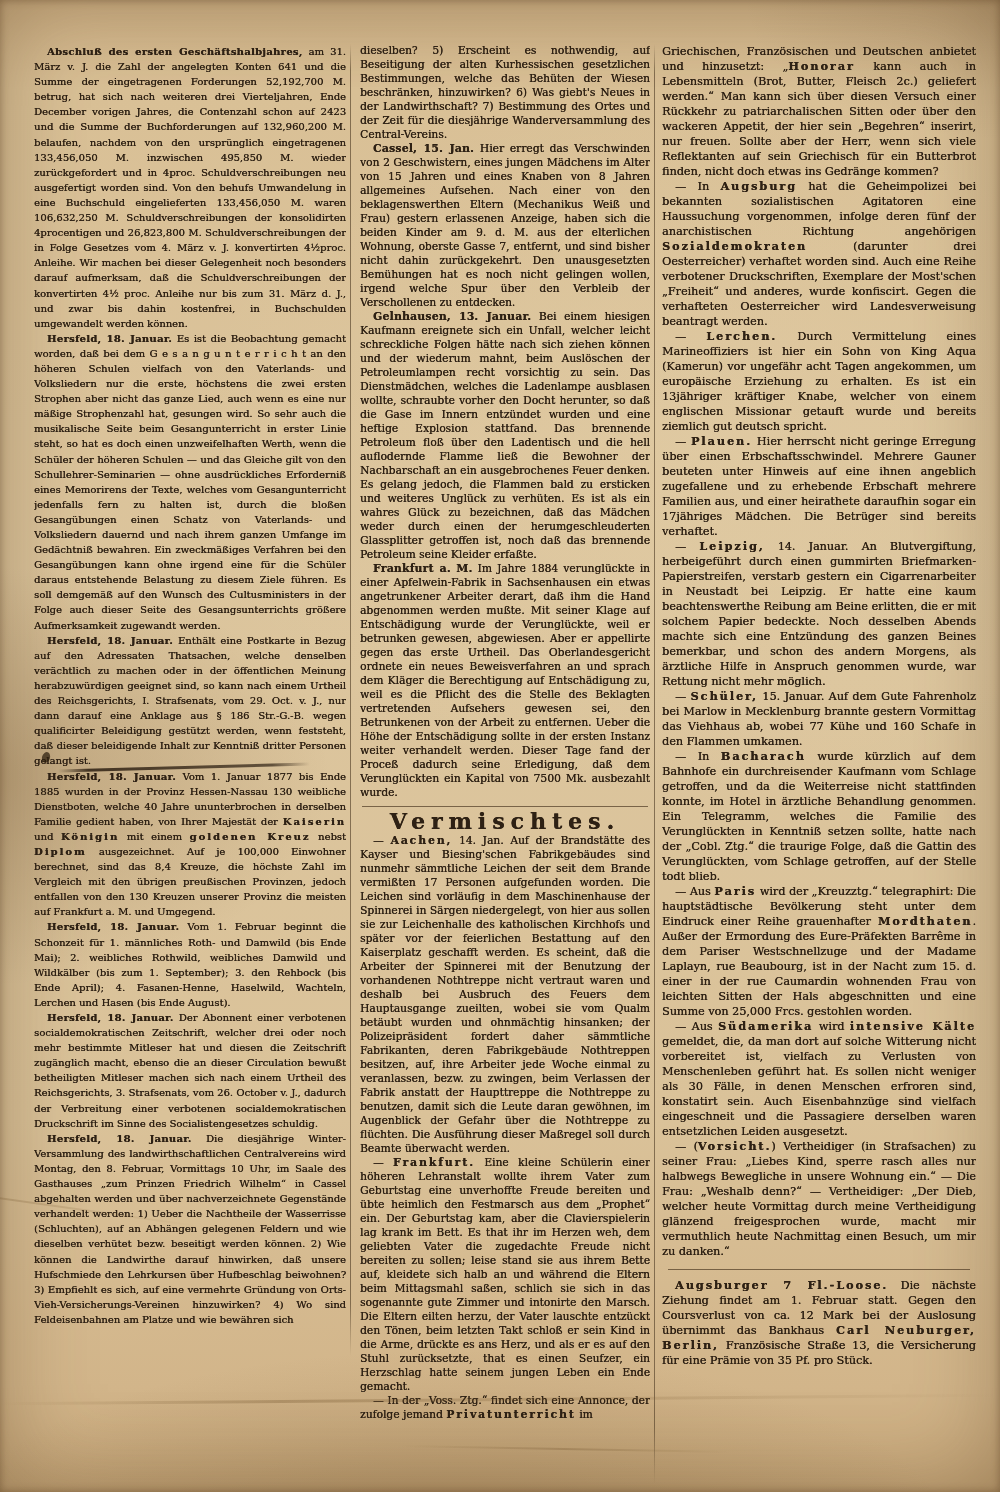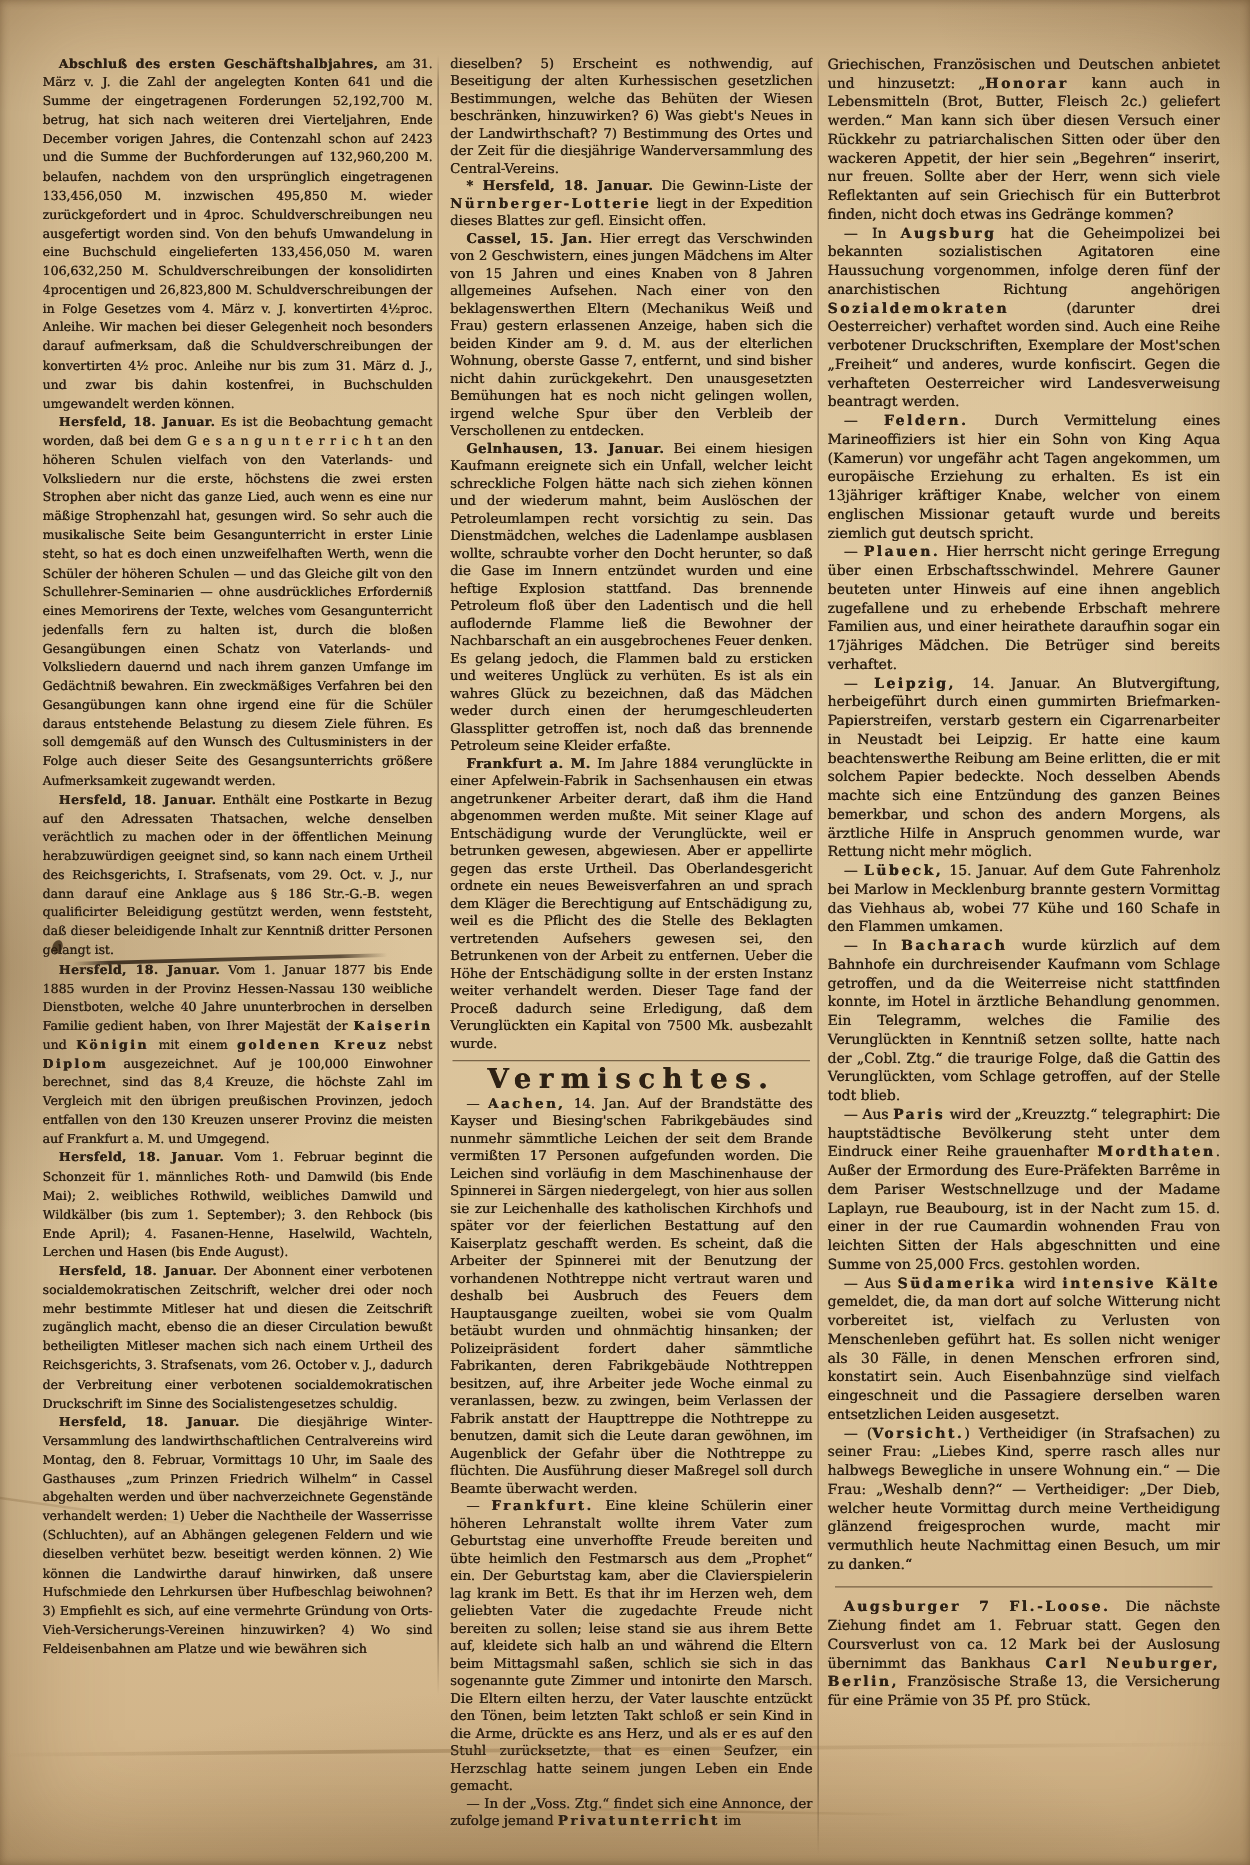--- a/index.html
+++ b/index.html
@@ -81,37 +81,36 @@
       <p class=""><span class="lead">Abschluß des ersten Geschäftshalbjahres,</span> am 31. März v. J. die Zahl der angelegten Konten 641 und die Summe der eingetragenen Forderungen 52,192,700 M. betrug, hat sich nach weiteren drei Vierteljahren, Ende December vorigen Jahres, die Contenzahl schon auf 2423 und die Summe der Buchforderungen auf 132,960,200 M. belaufen, nachdem von den ursprünglich eingetragenen 133,456,050 M. inzwischen 495,850 M. wieder zurückgefordert und in 4proc. Schuldverschreibungen neu ausgefertigt worden sind. Von den behufs Umwandelung in eine Buchschuld eingelieferten 133,456,050 M. waren 106,632,250 M. Schuldverschreibungen der konsolidirten 4procentigen und 26,823,800 M. Schuldverschreibungen der in Folge Gesetzes vom 4. März v. J. konvertirten 4½proc. Anleihe. Wir machen bei dieser Gelegenheit noch besonders darauf aufmerksam, daß die Schuldverschreibungen der konvertirten 4½ proc. Anleihe nur bis zum 31. März d. J., und zwar bis dahin kostenfrei, in Buchschulden umgewandelt werden können.</p>
       <p class=""><span class="lead">Hersfeld, 18. Januar.</span> Es ist die Beobachtung gemacht worden, daß bei dem G e s a n g u n t e r r i c h t an den höheren Schulen vielfach von den Vaterlands- und Volksliedern nur die erste, höchstens die zwei ersten Strophen aber nicht das ganze Lied, auch wenn es eine nur mäßige Strophenzahl hat, gesungen wird. So sehr auch die musikalische Seite beim Gesangunterricht in erster Linie steht, so hat es doch einen unzweifelhaften Werth, wenn die Schüler der höheren Schulen — und das Gleiche gilt von den Schullehrer-Seminarien — ohne ausdrückliches Erforderniß eines Memorirens der Texte, welches vom Gesangunterricht jedenfalls fern zu halten ist, durch die bloßen Gesangübungen einen Schatz von Vaterlands- und Volksliedern dauernd und nach ihrem ganzen Umfange im Gedächtniß bewahren. Ein zweckmäßiges Verfahren bei den Gesangübungen kann ohne irgend eine für die Schüler daraus entstehende Belastung zu diesem Ziele führen. Es soll demgemäß auf den Wunsch des Cultusministers in der Folge auch dieser Seite des Gesangsunterrichts größere Aufmerksamkeit zugewandt werden.</p>
       <p class=""><span class="lead">Hersfeld, 18. Januar.</span> Enthält eine Postkarte in Bezug auf den Adressaten Thatsachen, welche denselben verächtlich zu machen oder in der öffentlichen Meinung herabzuwürdigen geeignet sind, so kann nach einem Urtheil des Reichsgerichts, I. Strafsenats, vom 29. Oct. v. J., nur dann darauf eine Anklage aus § 186 Str.-G.-B. wegen qualificirter Beleidigung gestützt werden, wenn feststeht, daß dieser beleidigende Inhalt zur Kenntniß dritter Personen gelangt ist.</p>
       <p class=""><span class="lead">Hersfeld, 18. Januar.</span> Vom 1. Januar 1877 bis Ende 1885 wurden in der Provinz Hessen-Nassau 130 weibliche Dienstboten, welche 40 Jahre ununterbrochen in derselben Familie gedient haben, von Ihrer Majestät der <span class="sp">Kaiserin</span> und <span class="sp">Königin</span> mit einem <span class="sp">goldenen Kreuz</span> nebst <span class="sp">Diplom</span> ausgezeichnet. Auf je 100,000 Einwohner berechnet, sind das 8,4 Kreuze, die höchste Zahl im Vergleich mit den übrigen preußischen Provinzen, jedoch entfallen von den 130 Kreuzen unserer Provinz die meisten auf Frankfurt a. M. und Umgegend.</p>
       <p class=""><span class="lead">Hersfeld, 18. Januar.</span> Vom 1. Februar beginnt die Schonzeit für 1. männliches Roth- und Damwild (bis Ende Mai); 2. weibliches Rothwild, weibliches Damwild und Wildkälber (bis zum 1. September); 3. den Rehbock (bis Ende April); 4. Fasanen-Henne, Haselwild, Wachteln, Lerchen und Hasen (bis Ende August).</p>
       <p class=""><span class="lead">Hersfeld, 18. Januar.</span> Der Abonnent einer verbotenen socialdemokratischen Zeitschrift, welcher drei oder noch mehr bestimmte Mitleser hat und diesen die Zeitschrift zugänglich macht, ebenso die an dieser Circulation bewußt betheiligten Mitleser machen sich nach einem Urtheil des Reichsgerichts, 3. Strafsenats, vom 26. October v. J., dadurch der Verbreitung einer verbotenen socialdemokratischen Druckschrift im Sinne des Socialistengesetzes schuldig.</p>
       <p class=""><span class="lead">Hersfeld, 18. Januar.</span> Die diesjährige Winter-Versammlung des landwirthschaftlichen Centralvereins wird Montag, den 8. Februar, Vormittags 10 Uhr, im Saale des Gasthauses „zum Prinzen Friedrich Wilhelm“ in Cassel abgehalten werden und über nachverzeichnete Gegenstände verhandelt werden: 1) Ueber die Nachtheile der Wasserrisse (Schluchten), auf an Abhängen gelegenen Feldern und wie dieselben verhütet bezw. beseitigt werden können. 2) Wie können die Landwirthe darauf hinwirken, daß unsere Hufschmiede den Lehrkursen über Hufbeschlag beiwohnen? 3) Empfiehlt es sich, auf eine vermehrte Gründung von Orts-Vieh-Versicherungs-Vereinen hinzuwirken? 4) Wo sind Feldeisenbahnen am Platze und wie bewähren sich</p>
     </section>
   <section class="col col-2" lang="de">
       <p class="noindent">dieselben? 5) Erscheint es nothwendig, auf Beseitigung der alten Kurhessischen gesetzlichen Bestimmungen, welche das Behüten der Wiesen beschränken, hinzuwirken? 6) Was giebt's Neues in der Landwirthschaft? 7) Bestimmung des Ortes und der Zeit für die diesjährige Wanderversammlung des Central-Vereins.</p>
-      <p class=""><span class="lead">* Hersfeld, 18. Januar.</span> Die Gewinn-Liste der <span class="sp">Nürnberger-Lotterie</span> liegt in der Expedition dieses Blattes zur gefl. Einsicht offen.</p>
       <p class=""><span class="lead">Cassel, 15. Jan.</span> Hier erregt das Verschwinden von 2 Geschwistern, eines jungen Mädchens im Alter von 15 Jahren und eines Knaben von 8 Jahren allgemeines Aufsehen. Nach einer von den beklagenswerthen Eltern (Mechanikus Weiß und Frau) gestern erlassenen Anzeige, haben sich die beiden Kinder am 9. d. M. aus der elterlichen Wohnung, oberste Gasse 7, entfernt, und sind bisher nicht dahin zurückgekehrt. Den unausgesetzten Bemühungen hat es noch nicht gelingen wollen, irgend welche Spur über den Verbleib der Verschollenen zu entdecken.</p>
       <p class=""><span class="lead">Gelnhausen, 13. Januar.</span> Bei einem hiesigen Kaufmann ereignete sich ein Unfall, welcher leicht schreckliche Folgen hätte nach sich ziehen können und der wiederum mahnt, beim Auslöschen der Petroleumlampen recht vorsichtig zu sein. Das Dienstmädchen, welches die Ladenlampe ausblasen wollte, schraubte vorher den Docht herunter, so daß die Gase im Innern entzündet wurden und eine heftige Explosion stattfand. Das brennende Petroleum floß über den Ladentisch und die hell auflodernde Flamme ließ die Bewohner der Nachbarschaft an ein ausgebrochenes Feuer denken. Es gelang jedoch, die Flammen bald zu ersticken und weiteres Unglück zu verhüten. Es ist als ein wahres Glück zu bezeichnen, daß das Mädchen weder durch einen der herumgeschleuderten Glassplitter getroffen ist, noch daß das brennende Petroleum seine Kleider erfaßte.</p>
       <p class=""><span class="lead">Frankfurt a. M.</span> Im Jahre 1884 verunglückte in einer Apfelwein-Fabrik in Sachsenhausen ein etwas angetrunkener Arbeiter derart, daß ihm die Hand abgenommen werden mußte. Mit seiner Klage auf Entschädigung wurde der Verunglückte, weil er betrunken gewesen, abgewiesen. Aber er appellirte gegen das erste Urtheil. Das Oberlandesgericht ordnete ein neues Beweisverfahren an und sprach dem Kläger die Berechtigung auf Entschädigung zu, weil es die Pflicht des die Stelle des Beklagten vertretenden Aufsehers gewesen sei, den Betrunkenen von der Arbeit zu entfernen. Ueber die Höhe der Entschädigung sollte in der ersten Instanz weiter verhandelt werden. Dieser Tage fand der Proceß dadurch seine Erledigung, daß dem Verunglückten ein Kapital von 7500 Mk. ausbezahlt wurde.</p>
       <div class="hrule hrule-header"></div>
       <h2 class="section-header">Vermischtes.</h2>
       <p class="">— <span class="sp">Aachen,</span> 14. Jan. Auf der Brandstätte des Kayser und Biesing'schen Fabrikgebäudes sind nunmehr sämmtliche Leichen der seit dem Brande vermißten 17 Personen aufgefunden worden. Die Leichen sind vorläufig in dem Maschinenhause der Spinnerei in Särgen niedergelegt, von hier aus sollen sie zur Leichenhalle des katholischen Kirchhofs und später vor der feierlichen Bestattung auf den Kaiserplatz geschafft werden. Es scheint, daß die Arbeiter der Spinnerei mit der Benutzung der vorhandenen Nothtreppe nicht vertraut waren und deshalb bei Ausbruch des Feuers dem Hauptausgange zueilten, wobei sie vom Qualm betäubt wurden und ohnmächtig hinsanken; der Polizeipräsident fordert daher sämmtliche Fabrikanten, deren Fabrikgebäude Nothtreppen besitzen, auf, ihre Arbeiter jede Woche einmal zu veranlassen, bezw. zu zwingen, beim Verlassen der Fabrik anstatt der Haupttreppe die Nothtreppe zu benutzen, damit sich die Leute daran gewöhnen, im Augenblick der Gefahr über die Nothtreppe zu flüchten. Die Ausführung dieser Maßregel soll durch Beamte überwacht werden.</p>
       <p class="">— <span class="sp">Frankfurt.</span> Eine kleine Schülerin einer höheren Lehranstalt wollte ihrem Vater zum Geburtstag eine unverhoffte Freude bereiten und übte heimlich den Festmarsch aus dem „Prophet“ ein. Der Geburtstag kam, aber die Clavierspielerin lag krank im Bett. Es that ihr im Herzen weh, dem geliebten Vater die zugedachte Freude nicht bereiten zu sollen; leise stand sie aus ihrem Bette auf, kleidete sich halb an und während die Eltern beim Mittagsmahl saßen, schlich sie sich in das sogenannte gute Zimmer und intonirte den Marsch. Die Eltern eilten herzu, der Vater lauschte entzückt den Tönen, beim letzten Takt schloß er sein Kind in die Arme, drückte es ans Herz, und als er es auf den Stuhl zurücksetzte, that es einen Seufzer, ein Herzschlag hatte seinem jungen Leben ein Ende gemacht.</p>
       <p class="">— In der „Voss. Ztg.“ findet sich eine Annonce, der zufolge jemand <span class="sp">Privatunterricht</span> im</p>
     </section>
   <section class="col col-3" lang="de">
       <p class="noindent">Griechischen, Französischen und Deutschen anbietet und hinzusetzt: „<span class="sp">Honorar</span> kann auch in Lebensmitteln (Brot, Butter, Fleisch 2c.) geliefert werden.“ Man kann sich über diesen Versuch einer Rückkehr zu patriarchalischen Sitten oder über den wackeren Appetit, der hier sein „Begehren“ inserirt, nur freuen. Sollte aber der Herr, wenn sich viele Reflektanten auf sein Griechisch für ein Butterbrot finden, nicht doch etwas ins Gedränge kommen?</p>
       <p class="">— In <span class="sp">Augsburg</span> hat die Geheimpolizei bei bekannten sozialistischen Agitatoren eine Haussuchung vorgenommen, infolge deren fünf der anarchistischen Richtung angehörigen <span class="sp">Sozialdemokraten</span> (darunter drei Oesterreicher) verhaftet worden sind. Auch eine Reihe verbotener Druckschriften, Exemplare der Most'schen „Freiheit“ und anderes, wurde konfiscirt. Gegen die verhafteten Oesterreicher wird Landesverweisung beantragt werden.</p>
-      <p class="">— <span class="sp">Feldern.</span> Durch Vermittelung eines Marineoffiziers ist hier ein Sohn von King Aqua (Kamerun) vor ungefähr acht Tagen angekommen, um europäische Erziehung zu erhalten. Es ist ein 13jähriger kräftiger Knabe, welcher von einem englischen Missionar getauft wurde und bereits ziemlich gut deutsch spricht.</p>
+      <p class="">— <span class="sp">Lerchen.</span> Durch Vermittelung eines Marineoffiziers ist hier ein Sohn von King Aqua (Kamerun) vor ungefähr acht Tagen angekommen, um europäische Erziehung zu erhalten. Es ist ein 13jähriger kräftiger Knabe, welcher von einem englischen Missionar getauft wurde und bereits ziemlich gut deutsch spricht.</p>
       <p class="">— <span class="sp">Plauen.</span> Hier herrscht nicht geringe Erregung über einen Erbschaftsschwindel. Mehrere Gauner beuteten unter Hinweis auf eine ihnen angeblich zugefallene und zu erhebende Erbschaft mehrere Familien aus, und einer heirathete daraufhin sogar ein 17jähriges Mädchen. Die Betrüger sind bereits verhaftet.</p>
       <p class="">— <span class="sp">Leipzig,</span> 14. Januar. An Blutvergiftung, herbeigeführt durch einen gummirten Briefmarken-Papierstreifen, verstarb gestern ein Cigarrenarbeiter in Neustadt bei Leipzig. Er hatte eine kaum beachtenswerthe Reibung am Beine erlitten, die er mit solchem Papier bedeckte. Noch desselben Abends machte sich eine Entzündung des ganzen Beines bemerkbar, und schon des andern Morgens, als ärztliche Hilfe in Anspruch genommen wurde, war Rettung nicht mehr möglich.</p>
-      <p class="">— <span class="sp">Lübeck,</span> 15. Januar. Auf dem Gute Fahrenholz bei Marlow in Mecklenburg brannte gestern Vormittag das Viehhaus ab, wobei 77 Kühe und 160 Schafe in den Flammen umkamen.</p>
+      <p class="">— <span class="sp">Schüler,</span> 15. Januar. Auf dem Gute Fahrenholz bei Marlow in Mecklenburg brannte gestern Vormittag das Viehhaus ab, wobei 77 Kühe und 160 Schafe in den Flammen umkamen.</p>
       <p class="">— In <span class="sp">Bacharach</span> wurde kürzlich auf dem Bahnhofe ein durchreisender Kaufmann vom Schlage getroffen, und da die Weiterreise nicht stattfinden konnte, im Hotel in ärztliche Behandlung genommen. Ein Telegramm, welches die Familie des Verunglückten in Kenntniß setzen sollte, hatte nach der „Cobl. Ztg.“ die traurige Folge, daß die Gattin des Verunglückten, vom Schlage getroffen, auf der Stelle todt blieb.</p>
       <p class="">— Aus <span class="sp">Paris</span> wird der „Kreuzztg.“ telegraphirt: Die hauptstädtische Bevölkerung steht unter dem Eindruck einer Reihe grauenhafter <span class="sp">Mordthaten</span>. Außer der Ermordung des Eure-Präfekten Barrême in dem Pariser Westschnellzuge und der Madame Laplayn, rue Beaubourg, ist in der Nacht zum 15. d. einer in der rue Caumardin wohnenden Frau von leichten Sitten der Hals abgeschnitten und eine Summe von 25,000 Frcs. gestohlen worden.</p>
       <p class="">— Aus <span class="sp">Südamerika</span> wird <span class="sp">intensive Kälte</span> gemeldet, die, da man dort auf solche Witterung nicht vorbereitet ist, vielfach zu Verlusten von Menschenleben geführt hat. Es sollen nicht weniger als 30 Fälle, in denen Menschen erfroren sind, konstatirt sein. Auch Eisenbahnzüge sind vielfach eingeschneit und die Passagiere derselben waren entsetzlichen Leiden ausgesetzt.</p>
       <p class="">— (<span class="sp">Vorsicht.</span>) Vertheidiger (in Strafsachen) zu seiner Frau: „Liebes Kind, sperre rasch alles nur halbwegs Bewegliche in unsere Wohnung ein.“ — Die Frau: „Weshalb denn?“ — Vertheidiger: „Der Dieb, welcher heute Vormittag durch meine Vertheidigung glänzend freigesprochen wurde, macht mir vermuthlich heute Nachmittag einen Besuch, um mir zu danken.“</p>
       <div class="hrule"></div>
       <p class=""><span class="lead"><span class="sp">Augsburger 7 Fl.-Loose.</span></span> Die nächste Ziehung findet am 1. Februar statt. Gegen den Coursverlust von ca. 12 Mark bei der Auslosung übernimmt das Bankhaus <span class="sp">Carl Neuburger, Berlin,</span> Französische Straße 13, die Versicherung für eine Prämie von 35 Pf. pro Stück.</p>
     </section>
   <div class="pen-stroke"></div>
   <div class="ink-dot"></div>
   <div class="crease crease-1"></div>

